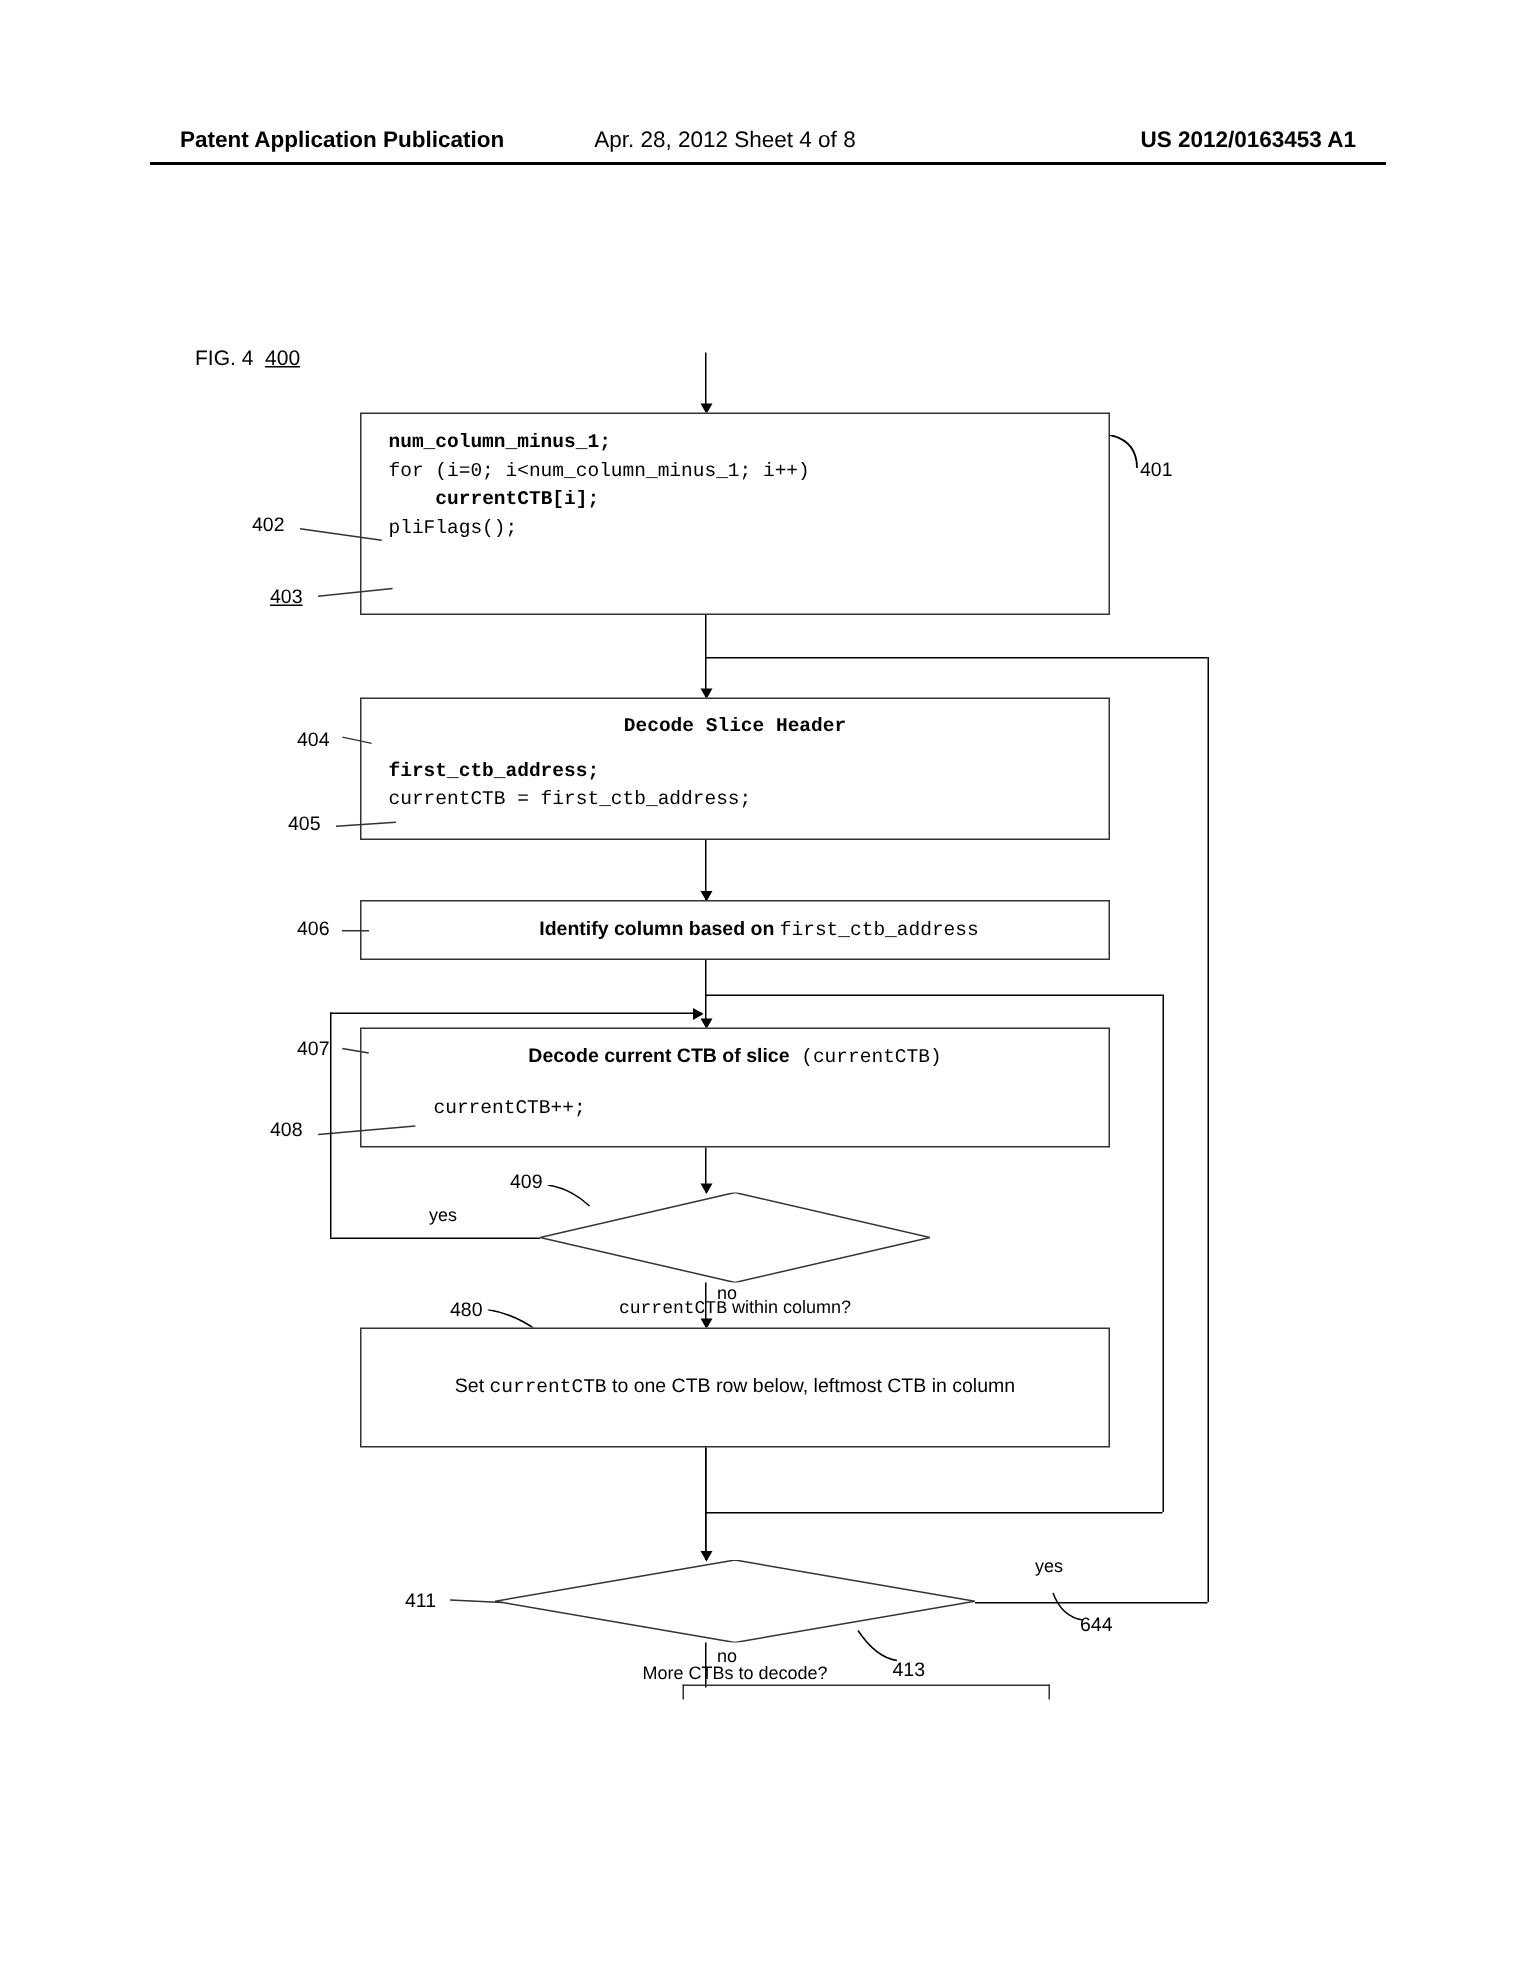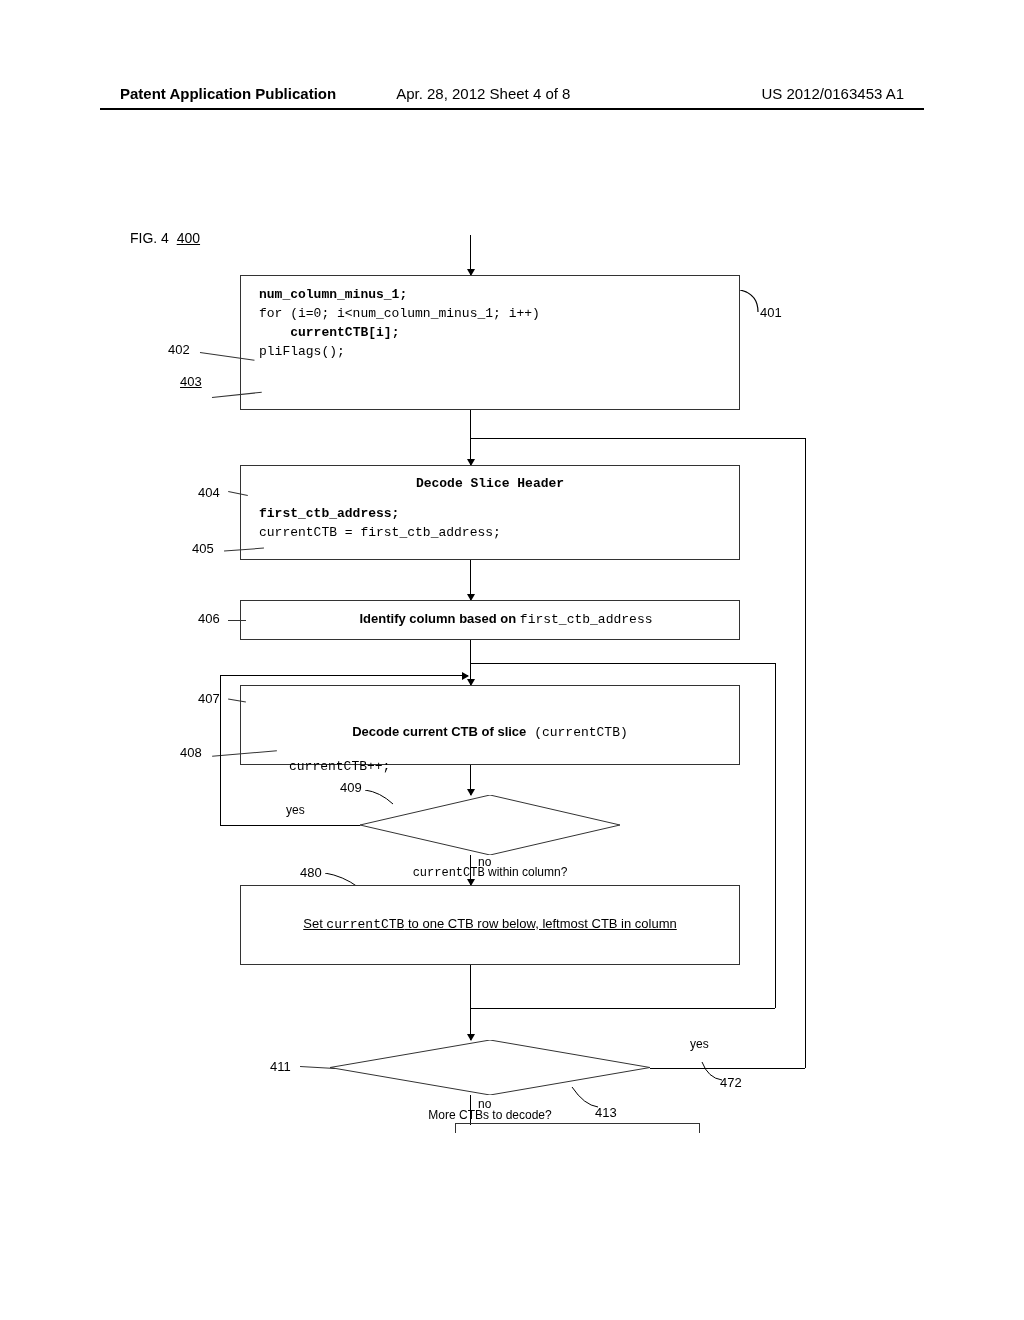--- a/index.html
+++ b/index.html
@@ -15,21 +15,21 @@
     position: absolute;
     top: 85px;
     left: 0;
     right: 0;
     display: flex;
     padding: 0 120px;
     font-size: 15px;
   }
   .header .left { font-weight: bold; }
   .header .center { margin-left: 60px; }
-  .header .right { margin-left: auto; }
+  .header .right { margin-left: auto; font-weight: bold; }
   .header-line {
     position: absolute;
     top: 108px;
     left: 100px;
     right: 100px;
     border-top: 2px solid #000;
   }
 
   .figure-area {
     position: absolute;
@@ -93,21 +93,21 @@
   .b407 {
     left: 240px; top: 450px; width: 500px; height: 80px;
   }
   .b407 .mixed { text-align: center; font-size: 13px; }
   .b407 .mixed b { font-weight: bold; }
   .b407 .mixed .cw { font-family: "Courier New", monospace; font-size: 13px; }
 
   
   .b410 {
     left: 240px; top: 650px; width: 500px; height: 80px;
-    display: flex; align-items: center; justify-content: center; text-decoration: underline;
+    display: flex; align-items: center; justify-content: center;
   }
   .b410 .mixed { font-size: 13px; }
   .b410 .cw { font-family: "Courier New", monospace; font-size: 13px; }
 
   
   .diamond {
     position: absolute;
     width: 260px; height: 60px;
   }
   .diamond-shape {
@@ -185,21 +185,21 @@
     </div>
 
     <div class="label" style="left:760px; top:70px;">401</div>
     <svg style="position:absolute; left:740px; top:55px; width:25px; height:25px;">
         <path d="M0 0 Q18 4 18 22" stroke="#000" fill="none" stroke-width="1.2"></path>
       </svg>
 
     <div class="label" style="left:168px; top:107px;">402</div>
     <div class="leader" style="left:200px; top:117px; width:55px; transform:rotate(8deg); transform-origin:left;"></div>
 
-    <div class="label" style="left:180px; top:139px;text-decoration:underline;">403</div>
+    <div class="label" style="left:180px; top:155px;text-decoration:underline;">403</div>
     <div class="leader" style="left:212px; top:162px; width:50px; transform:rotate(-6deg); transform-origin:left;"></div>
 
     <div class="vline arrow-down" style="left:470px; top:175px; height:55px;"></div>
 
     <div class="hline" style="left:470px; top:203px; width:335px;"></div>
     <div class="vline" style="left:805px; top:203px; height:630px;"></div>
 
     <div class="box b404">
       <div class="box-title" style="font-family:'Courier New',monospace;">Decode Slice Header</div>
       <div class="code"><span class="bold">first_ctb_address;</span>
@@ -218,21 +218,21 @@
       </div>
     </div>
     <div class="label" style="left:198px; top:376px;">406</div>
     <div class="leader" style="left:228px; top:385px; width:18px;"></div>
 
     <div class="vline arrow-down" style="left:470px; top:405px; height:45px;"></div>
     <div class="hline" style="left:470px; top:428px; width:305px;"></div>
     <div class="vline" style="left:775px; top:428px; height:345px;"></div>
 
     <div class="box b407">
-      <div class="mixed" style="margin-bottom:18px;margin-top:28px;">
+      <div class="mixed" style="margin-bottom:18px;">
         <b>Decode current CTB of slice</b><span class="cw"> (currentCTB)</span>
       </div>
       <div class="code" style="padding-left:30px;">currentCTB++;</div>
     </div>
     <div class="label" style="left:198px; top:456px;">407</div>
     <div class="leader" style="left:228px; top:465px; width:18px; transform:rotate(10deg);"></div>
     <div class="label" style="left:180px; top:510px;">408</div>
     <div class="leader" style="left:212px; top:518px; width:65px; transform:rotate(-5deg);"></div>
 
     <div class="vline arrow-down" style="left:470px; top:530px; height:30px;"></div>
@@ -284,21 +284,21 @@
           </svg>
       </div>
       <div class="diamond-text">More CTBs to decode?</div>
     </div>
     <div class="label" style="left:270px; top:824px;">411</div>
     <div class="leader" style="left:300px; top:832px; width:35px; transform:rotate(3deg);"></div>
 
     <div class="label small" style="left:690px; top:802px;">yes</div>
     <div class="hline" style="left:650px; top:833px; width:155px;"></div>
 
-    <div class="label" style="left:720px; top:840px;">472</div>
+    <div class="label" style="left:720px; top:840px;">644</div>
     <svg style="position:absolute; left:700px; top:825px; width:25px; height:25px;">
         <path d="M22 20 Q8 18 2 2" stroke="#000" fill="none" stroke-width="1"></path>
       </svg>
 
     <div class="label small" style="left:478px; top:862px;">no</div>
     <div class="vline" style="left:470px; top:860px; height:30px;"></div>
 
     <div class="label" style="left:595px; top:870px;">413</div>
     <svg style="position:absolute; left:570px; top:850px; width:30px; height:25px;">
         <path d="M28 22 Q14 20 2 2" stroke="#000" fill="none" stroke-width="1"></path>

